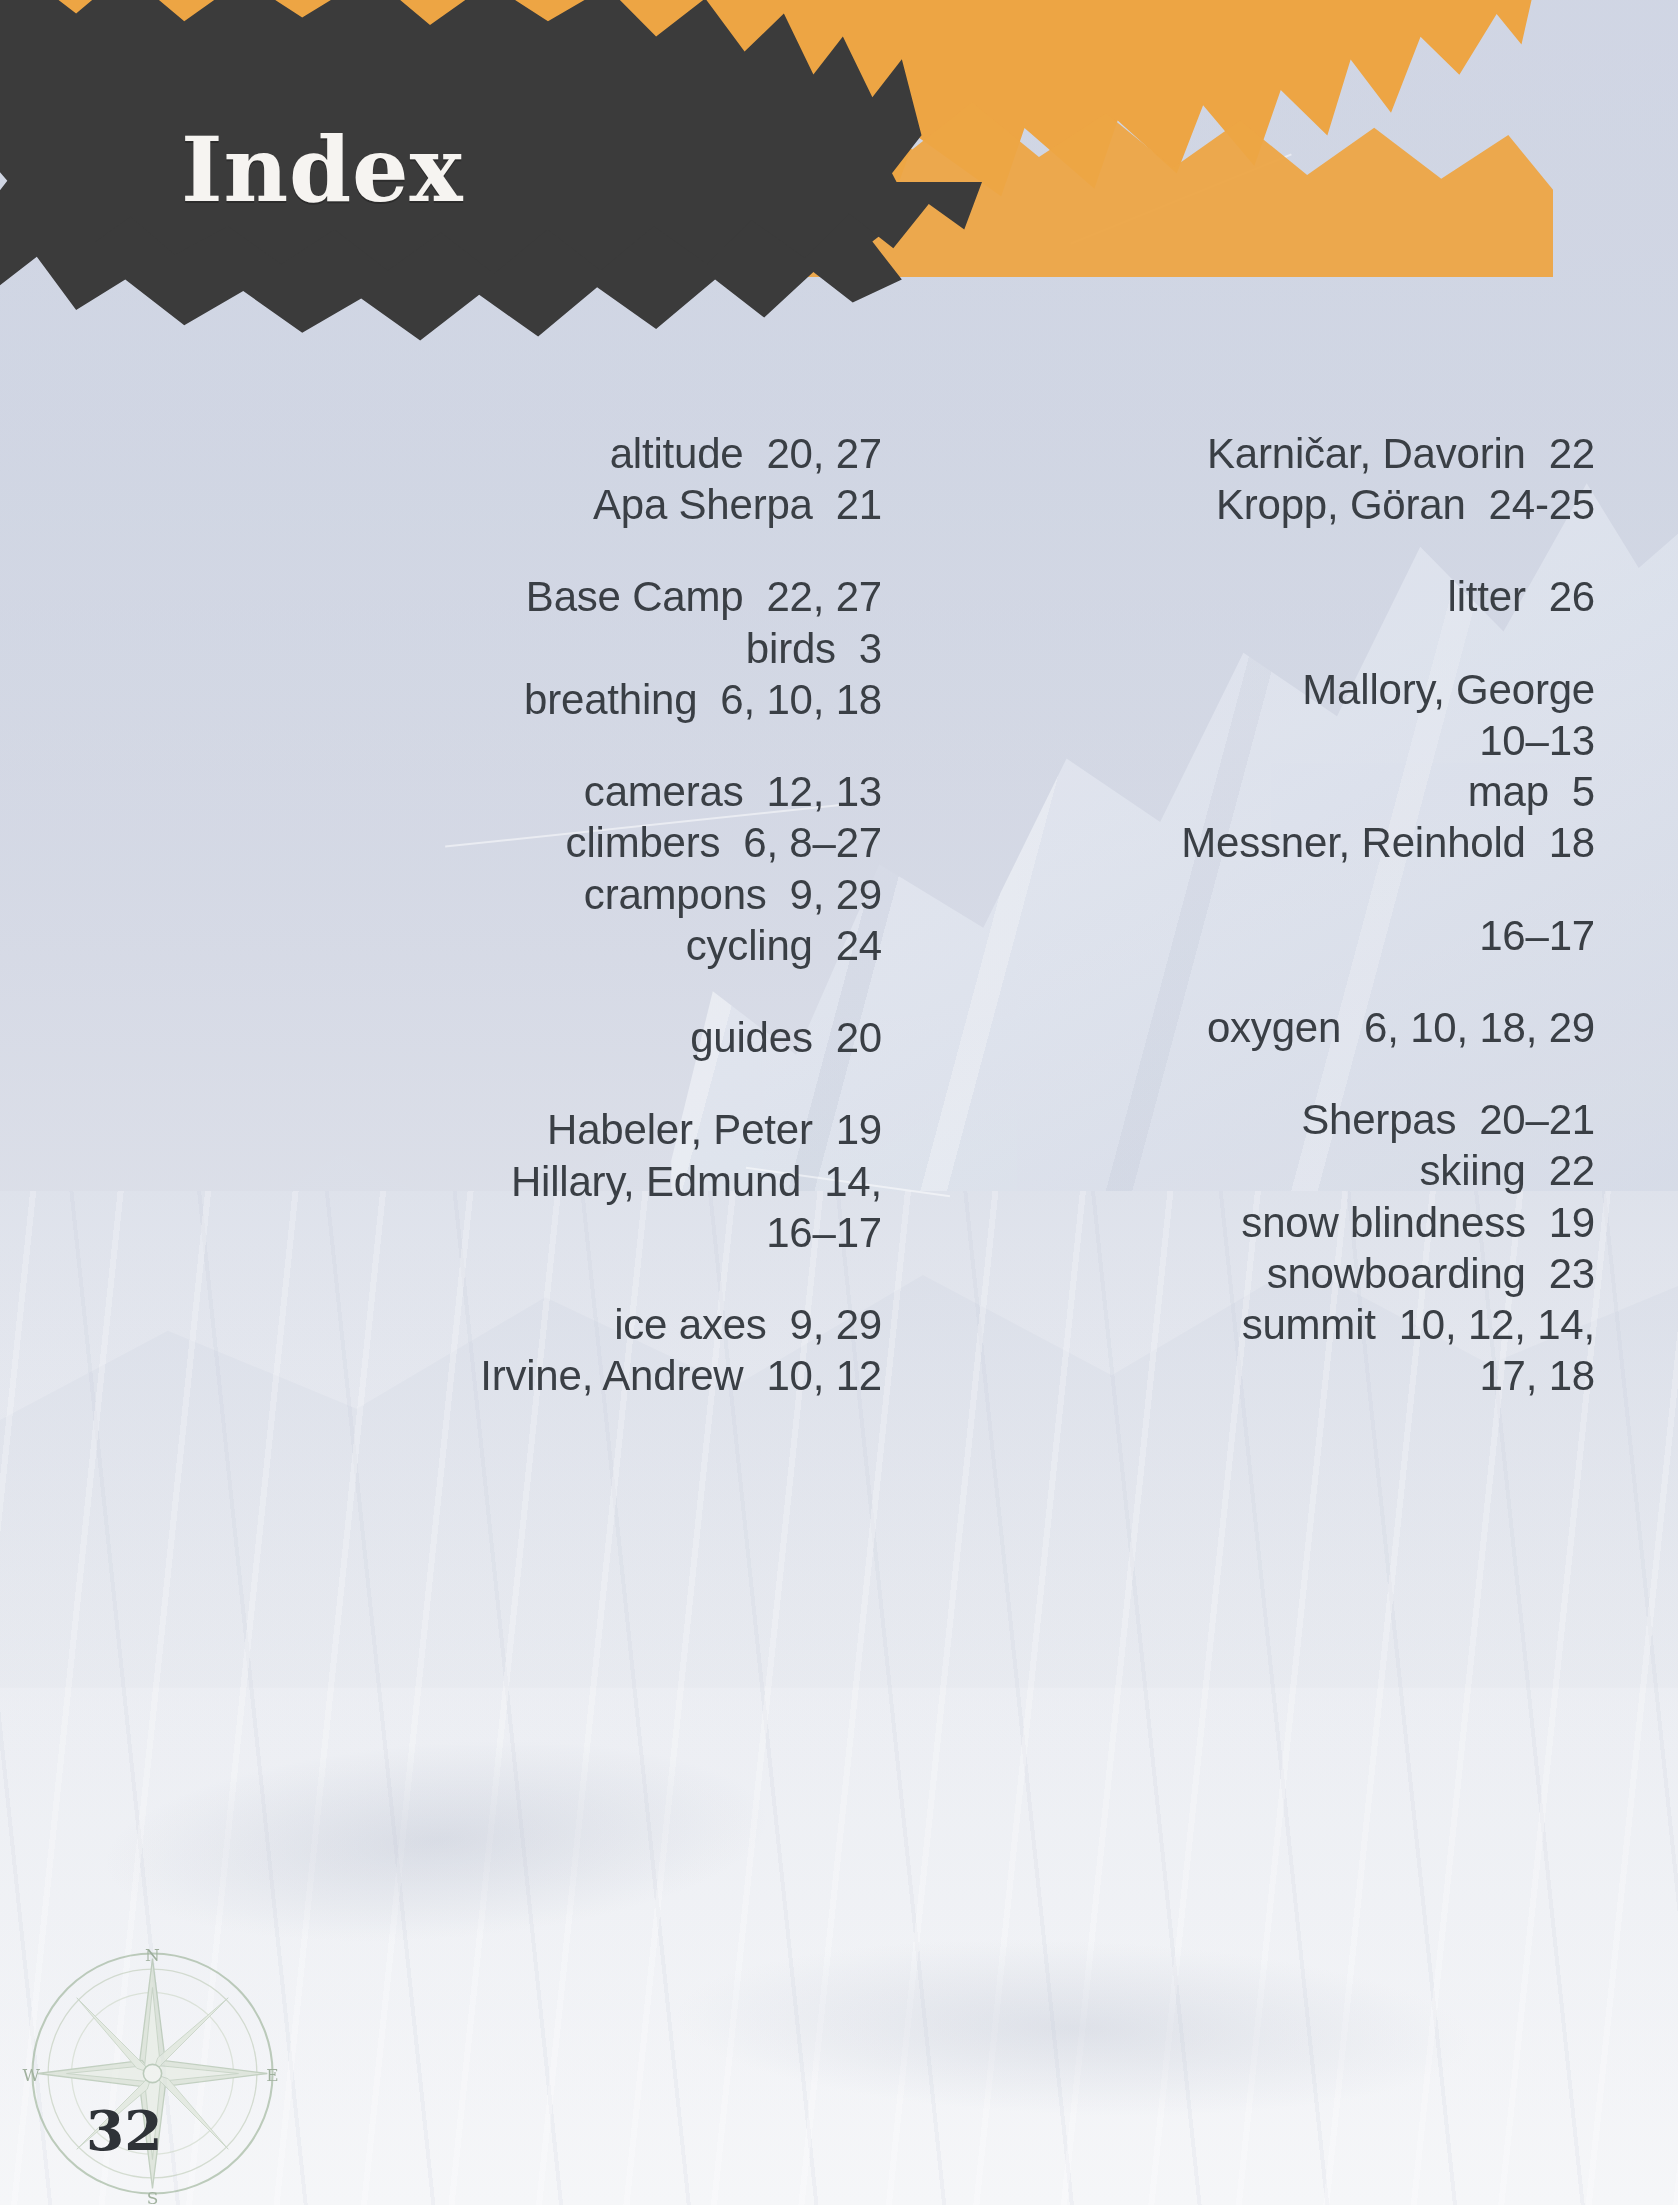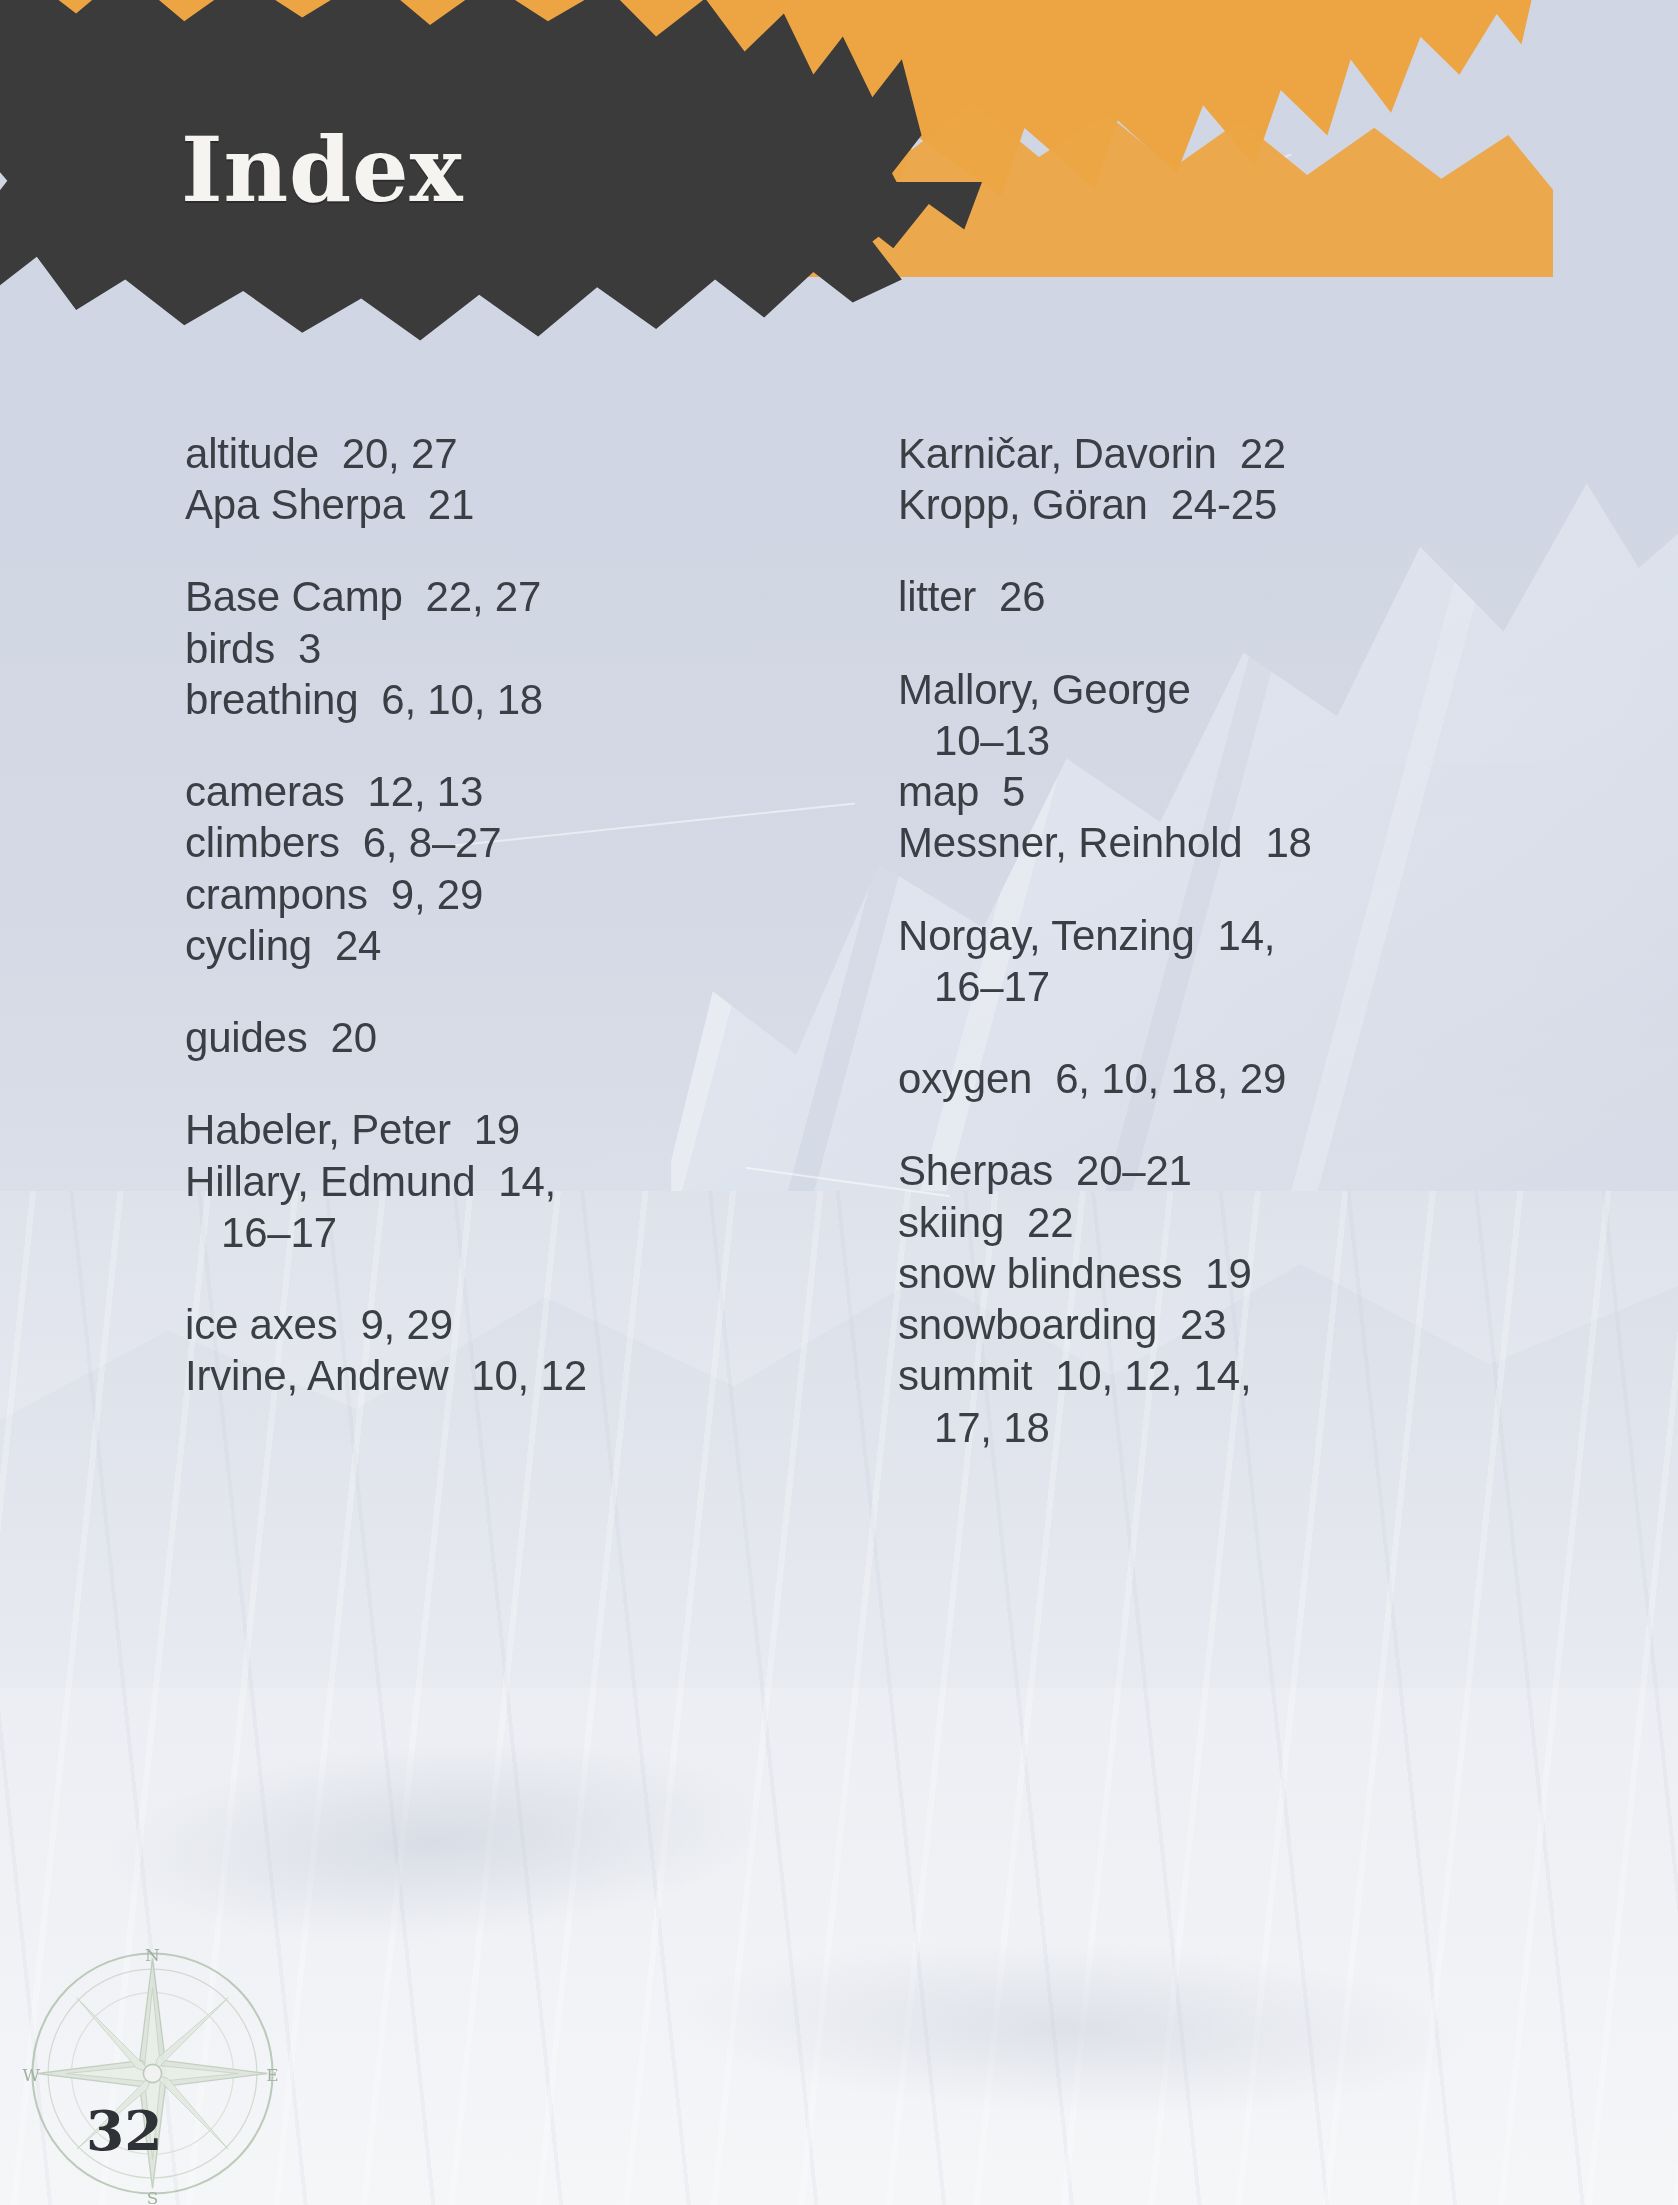--- a/index.html
+++ b/index.html
@@ -13,20 +13,21 @@
     background: #ffffff;
     overflow: hidden;
   }
 
   #page {
     position: relative;
     width: 1678px;
     height: 2205px;
     overflow: hidden;
     background: linear-gradient(to bottom, #cdd3e3 0%, #c8cfe0 18%, #ced4e2 40%, #d8dce6 62%, #dfe2ea 80%, #e7e9ef 100%);
+    text-align: right;
   }
 
   
   .mountain-photo {
     position: absolute;
     inset: 0;
     overflow: hidden;
   }
   .sky {
     position: absolute;
@@ -309,21 +310,21 @@
         </div>
         <div class="group">
           <div class="entry"><span>litter  26</span></div>
         </div>
         <div class="group">
           <div class="entry"><span>Mallory, George</span><span class="cont">10–13</span></div>
           <div class="entry"><span>map  5</span></div>
           <div class="entry"><span>Messner, Reinhold  18</span></div>
         </div>
         <div class="group">
-          <div class="entry"><span>Norgay, Tenzing  14,</span><span class="cont">16–17</span></div>
+          <div class="entry"><span class="cont">16–17</span></div>
         </div>
         <div class="group">
           <div class="entry"><span>oxygen  6, 10, 18, 29</span></div>
         </div>
         <div class="group">
           <div class="entry"><span>Sherpas  20–21</span></div>
           <div class="entry"><span>skiing  22</span></div>
           <div class="entry"><span>snow blindness  19</span></div>
           <div class="entry"><span>snowboarding  23</span></div>
           <div class="entry"><span>summit  10, 12, 14,</span><span class="cont">17, 18</span></div>

